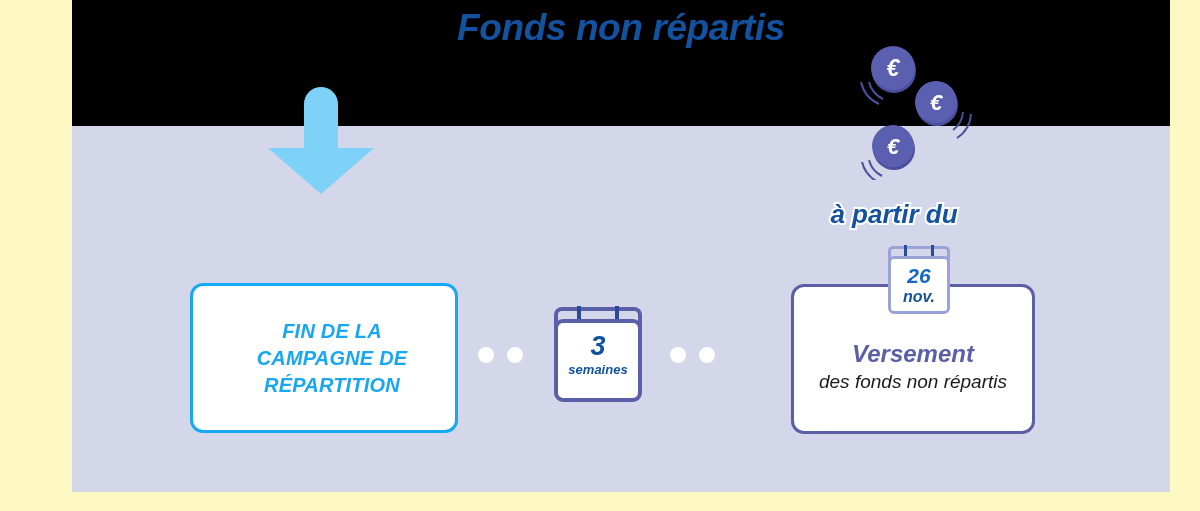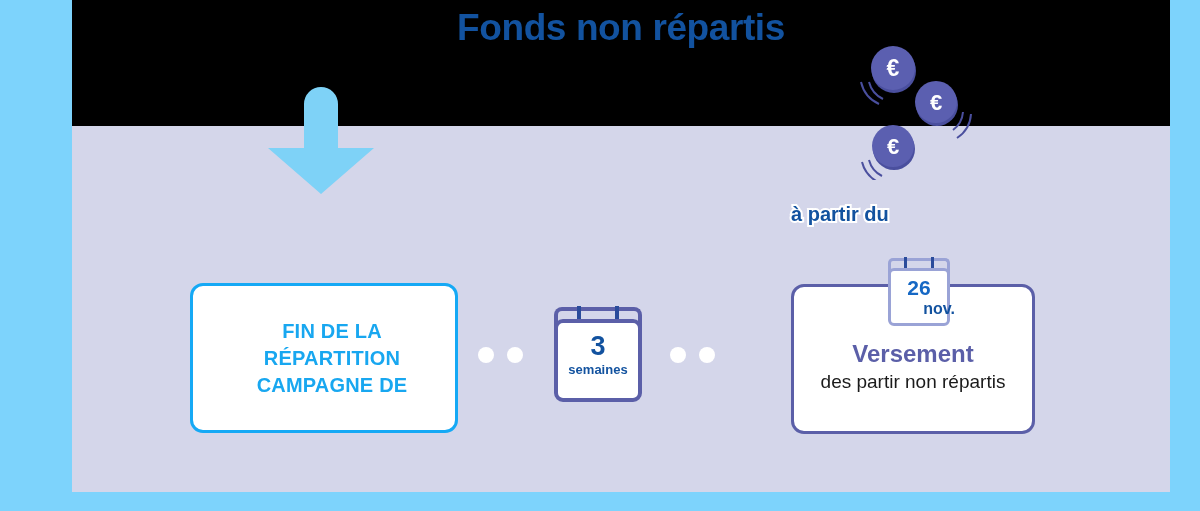--- a/index.html
+++ b/index.html
@@ -2,22 +2,23 @@
 <html><head>
 <meta charset="utf-8">
 <style>
   html,body{margin:0;padding:0;background:#ffffff;}
   body{font-family:"Liberation Sans","DejaVu Sans",sans-serif;}
 
   #stage{
     position:relative;
     width:1200px;
     height:511px;
-    background:#7dd3fc;
+    background:#fef9c3;
     overflow:hidden;
+    font-style:italic;
   }
 
   
   #band-top{
     position:absolute;
     left:72px; top:0px;
     width:1098px; height:126px;
     background:#000000;
   }
   #band-body{
@@ -122,36 +123,36 @@
     text-align:center;
     color:#12529f;
     font-size:13px;
     font-weight:bold;
     line-height:18px;
   }
 
   
   #apartir{
     position:absolute;
-    left:791px; top:200px;
+    left:760px; top:200px;
     width:268px;
-    text-align:left;
-    color:#12529f;
-    font-size:20px;
+    text-align:center;
+    color:#12529f;
+    font-size:26px;
     font-weight:bold;
     line-height:28px;
     white-space:nowrap;
     -webkit-text-stroke:4px #ffffff;
     paint-order:stroke fill;
   }
 
   
   #cal-date{
     position:absolute;
-    left:888px; top:258px;
+    left:888px; top:246px;
     width:62px; height:68px;
     z-index:5;
   }
   #cal-date .cal-body{
     position:absolute; left:0; top:10px;
     width:62px; height:58px;
     background:#ffffff;
     border:3px solid #9aa3d6;
     border-radius:6px;
     box-sizing:border-box;
@@ -180,21 +181,20 @@
     font-weight:bold;
     line-height:23px;
   }
   #cal-date .lbl{
     position:absolute; left:0; top:41px; width:62px;
     text-align:center;
     color:#12529f;
     font-size:16px;
     font-weight:bold;
     line-height:19px;
-    padding-left:20px;
   }
 
   
   #card-right{
     position:absolute;
     left:791px; top:284px;
     width:244px; height:150px;
     background:#ffffff;
     border:3px solid #5b5fa8;
     border-radius:13px;
@@ -261,22 +261,22 @@
         <text x="38" y="114" font-family="Liberation Sans, sans-serif" font-size="22" font-weight="bold" fill="#ffffff" text-anchor="middle">€</text>
         <path d="M14 120 a25 25 0 0 0 13 16" stroke="#4a4f9e" stroke-width="2" fill="none"></path>
         <path d="M7 122 a31 31 0 0 0 16 20" stroke="#4a4f9e" stroke-width="2" fill="none"></path>
       </g>
     </svg>
   </div>
 
   <div id="card-left">
     <div id="card-left-text">
       <div>FIN DE LA</div>
+      <div>CAMPAGNE DE</div>
       <div>RÉPARTITION</div>
-      <div>CAMPAGNE DE</div>
     </div>
   </div>
 
   <div class="dots" id="dots-left">
     <span class="dot"></span>
     <span class="dot"></span>
   </div>
 
   <div id="cal-weeks">
     <div class="cal-top"></div>
@@ -298,16 +298,16 @@
     <div class="cal-top"></div>
     <div class="ring r1"></div>
     <div class="ring r2"></div>
     <div class="cal-body"></div>
     <div class="num">26</div>
     <div class="lbl">nov.</div>
   </div>
 
   <div id="card-right">
     <div id="card-right-title">Versement</div>
-    <div class="card-right-line">des partir non répartis</div>
+    <div class="card-right-line">des fonds non répartis</div>
   </div>
 
 </div>
 
 </body></html>

